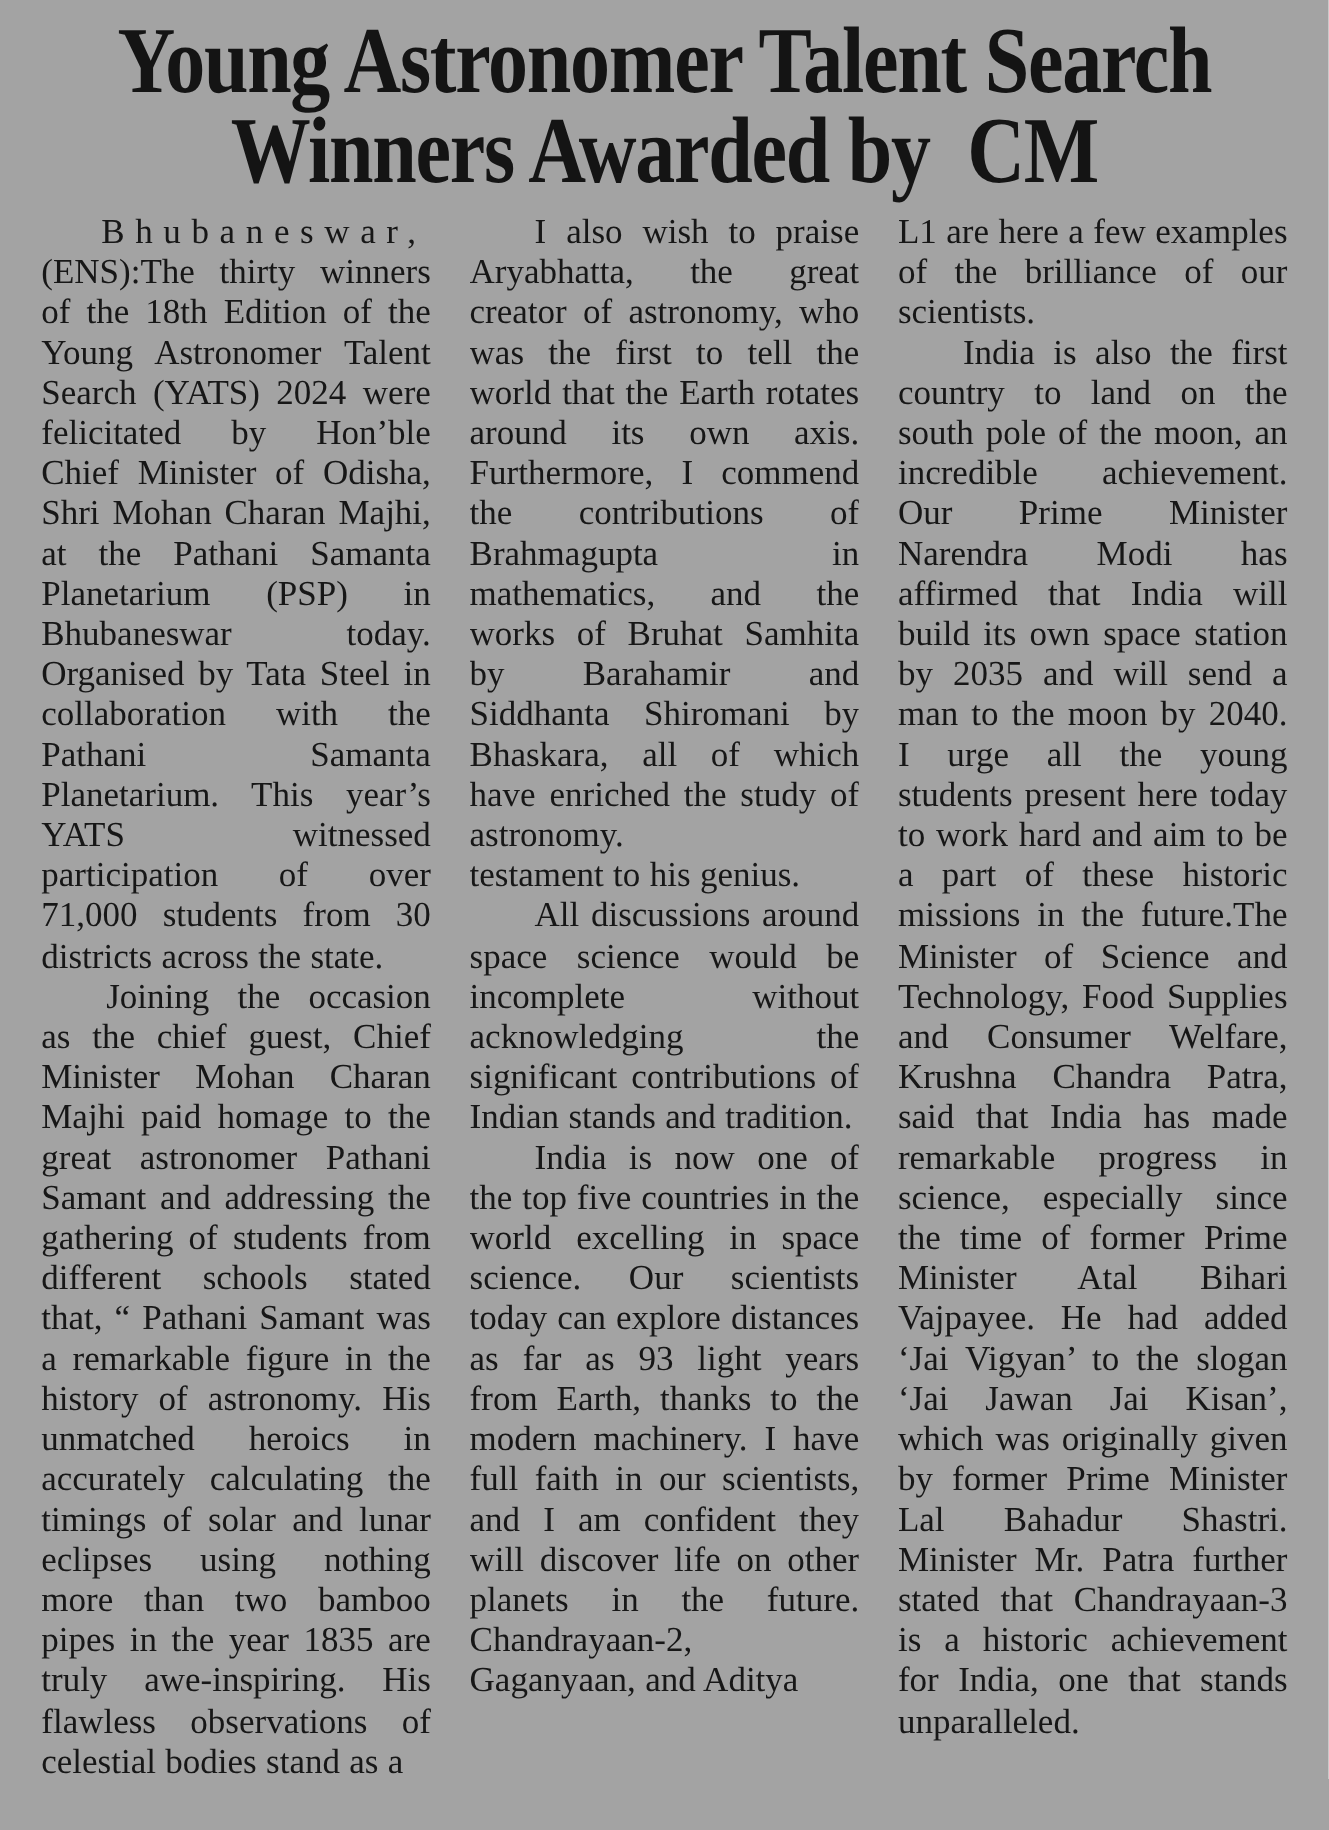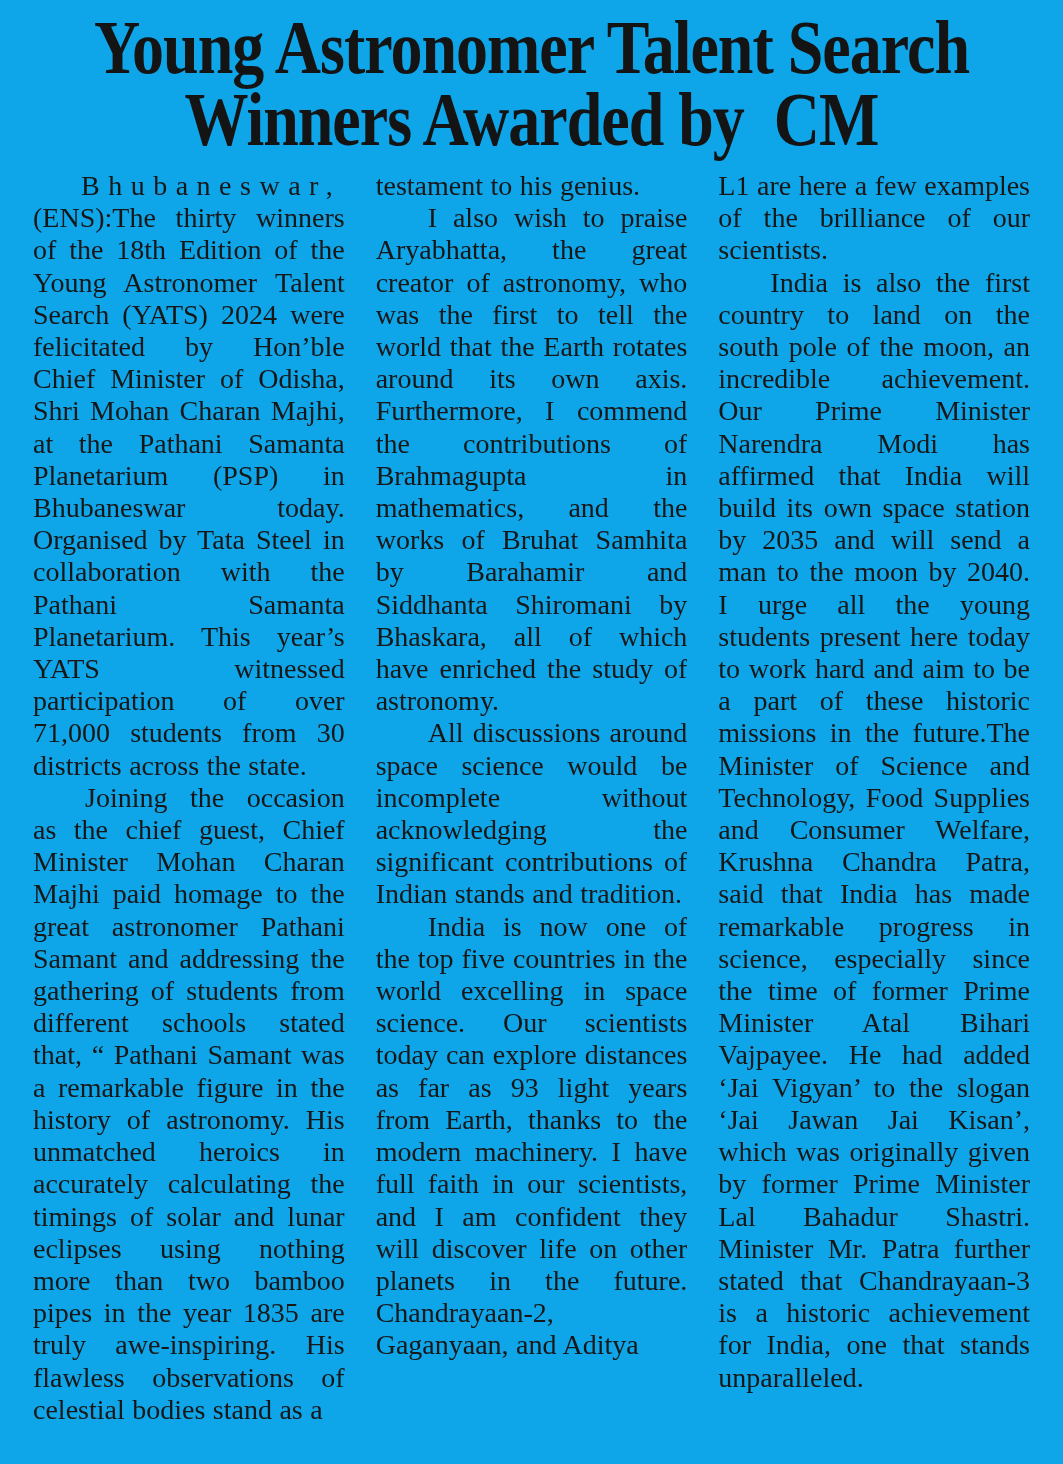--- a/index.html
+++ b/index.html
@@ -4,21 +4,21 @@
 <style>
   html, body {
     margin: 0;
     padding: 0;
     background: #ffffff;
   }
   .sheet {
     position: relative;
     width: 1063px;
     height: 1464px;
-    background: #0ea5e9;
+    background: #a3a3a3;
     color: #1b1b1b;
     font-family: "Liberation Serif", serif;
     overflow: hidden;
   }
   .headline {
     padding-top: 10px;
     text-align: center;
   }
   .headline-line {
     font-weight: 700;
@@ -72,22 +72,22 @@
 
   <div class="columns">
 
     <div class="col">
       <div class="dateline">Bhubaneswar,</div>
       <p class="para">(ENS):The thirty winners of the 18th Edition of the Young Astronomer Talent Search (YATS) 2024 were felicitated by Hon’ble Chief Minister of Odisha, Shri Mohan Charan Majhi, at the Pathani Samanta Planetarium (PSP) in Bhubaneswar today. Organised by Tata Steel in collaboration with the Pathani Samanta Planetarium. This year’s YATS witnessed participation of over 71,000 students from 30 districts across the state.</p>
       <p class="para indent">Joining the occasion as the chief guest, Chief Minister Mohan Charan Majhi paid homage to the great astronomer Pathani Samant and addressing the gathering of students from different schools stated that, “ Pathani Samant was a remarkable figure in the history of astronomy. His unmatched heroics in accurately calculating the timings of solar and lunar eclipses using nothing more than two bamboo pipes in the year 1835 are truly awe-inspiring. His flawless observations of celestial bodies stand as a</p>
     </div>
 
     <div class="col">
+      <p class="para indent">I also wish to praise Aryabhatta, the great creator of astronomy, who was the first to tell the world that the Earth rotates around its own axis. Furthermore, I commend the contributions of Brahmagupta in mathematics, and the works of Bruhat Samhita by Barahamir and Siddhanta Shiromani by Bhaskara, all of which have enriched the study of astronomy.</p>
       <p class="para">testament to his genius.</p>
-      <p class="para indent">I also wish to praise Aryabhatta, the great creator of astronomy, who was the first to tell the world that the Earth rotates around its own axis. Furthermore, I commend the contributions of Brahmagupta in mathematics, and the works of Bruhat Samhita by Barahamir and Siddhanta Shiromani by Bhaskara, all of which have enriched the study of astronomy.</p>
       <p class="para indent">All discussions around space science would be incomplete without acknowledging the significant contributions of Indian stands and tradition.</p>
       <p class="para indent">India is now one of the top five countries in the world excelling in space science. Our scientists today can explore distances as far as 93 light years from Earth, thanks to the modern machinery. I have full faith in our scientists, and I am confident they will discover life on other planets in the future. Chandrayaan-2, Gaganyaan, and Aditya</p>
     </div>
 
     <div class="col">
       <p class="para">L1 are here a few examples of the brilliance of our scientists.</p>
       <p class="para indent">India is also the first country to land on the south pole of the moon, an incredible achievement. Our Prime Minister Narendra Modi has affirmed that India will build its own space station by 2035 and will send a man to the moon by 2040. I urge all the young students present here today to work hard and aim to be a part of these historic missions in the future.The Minister of Science and Technology, Food Supplies and Consumer Welfare, Krushna Chandra Patra, said that India has made remarkable progress in science, especially since the time of former Prime Minister Atal Bihari Vajpayee. He had added ‘Jai Vigyan’ to the slogan ‘Jai Jawan Jai Kisan’, which was originally given by former Prime Minister Lal Bahadur Shastri. Minister Mr. Patra further stated that Chandrayaan-3 is a historic achievement for India, one that stands unparalleled.</p>
     </div>
 
   </div>

